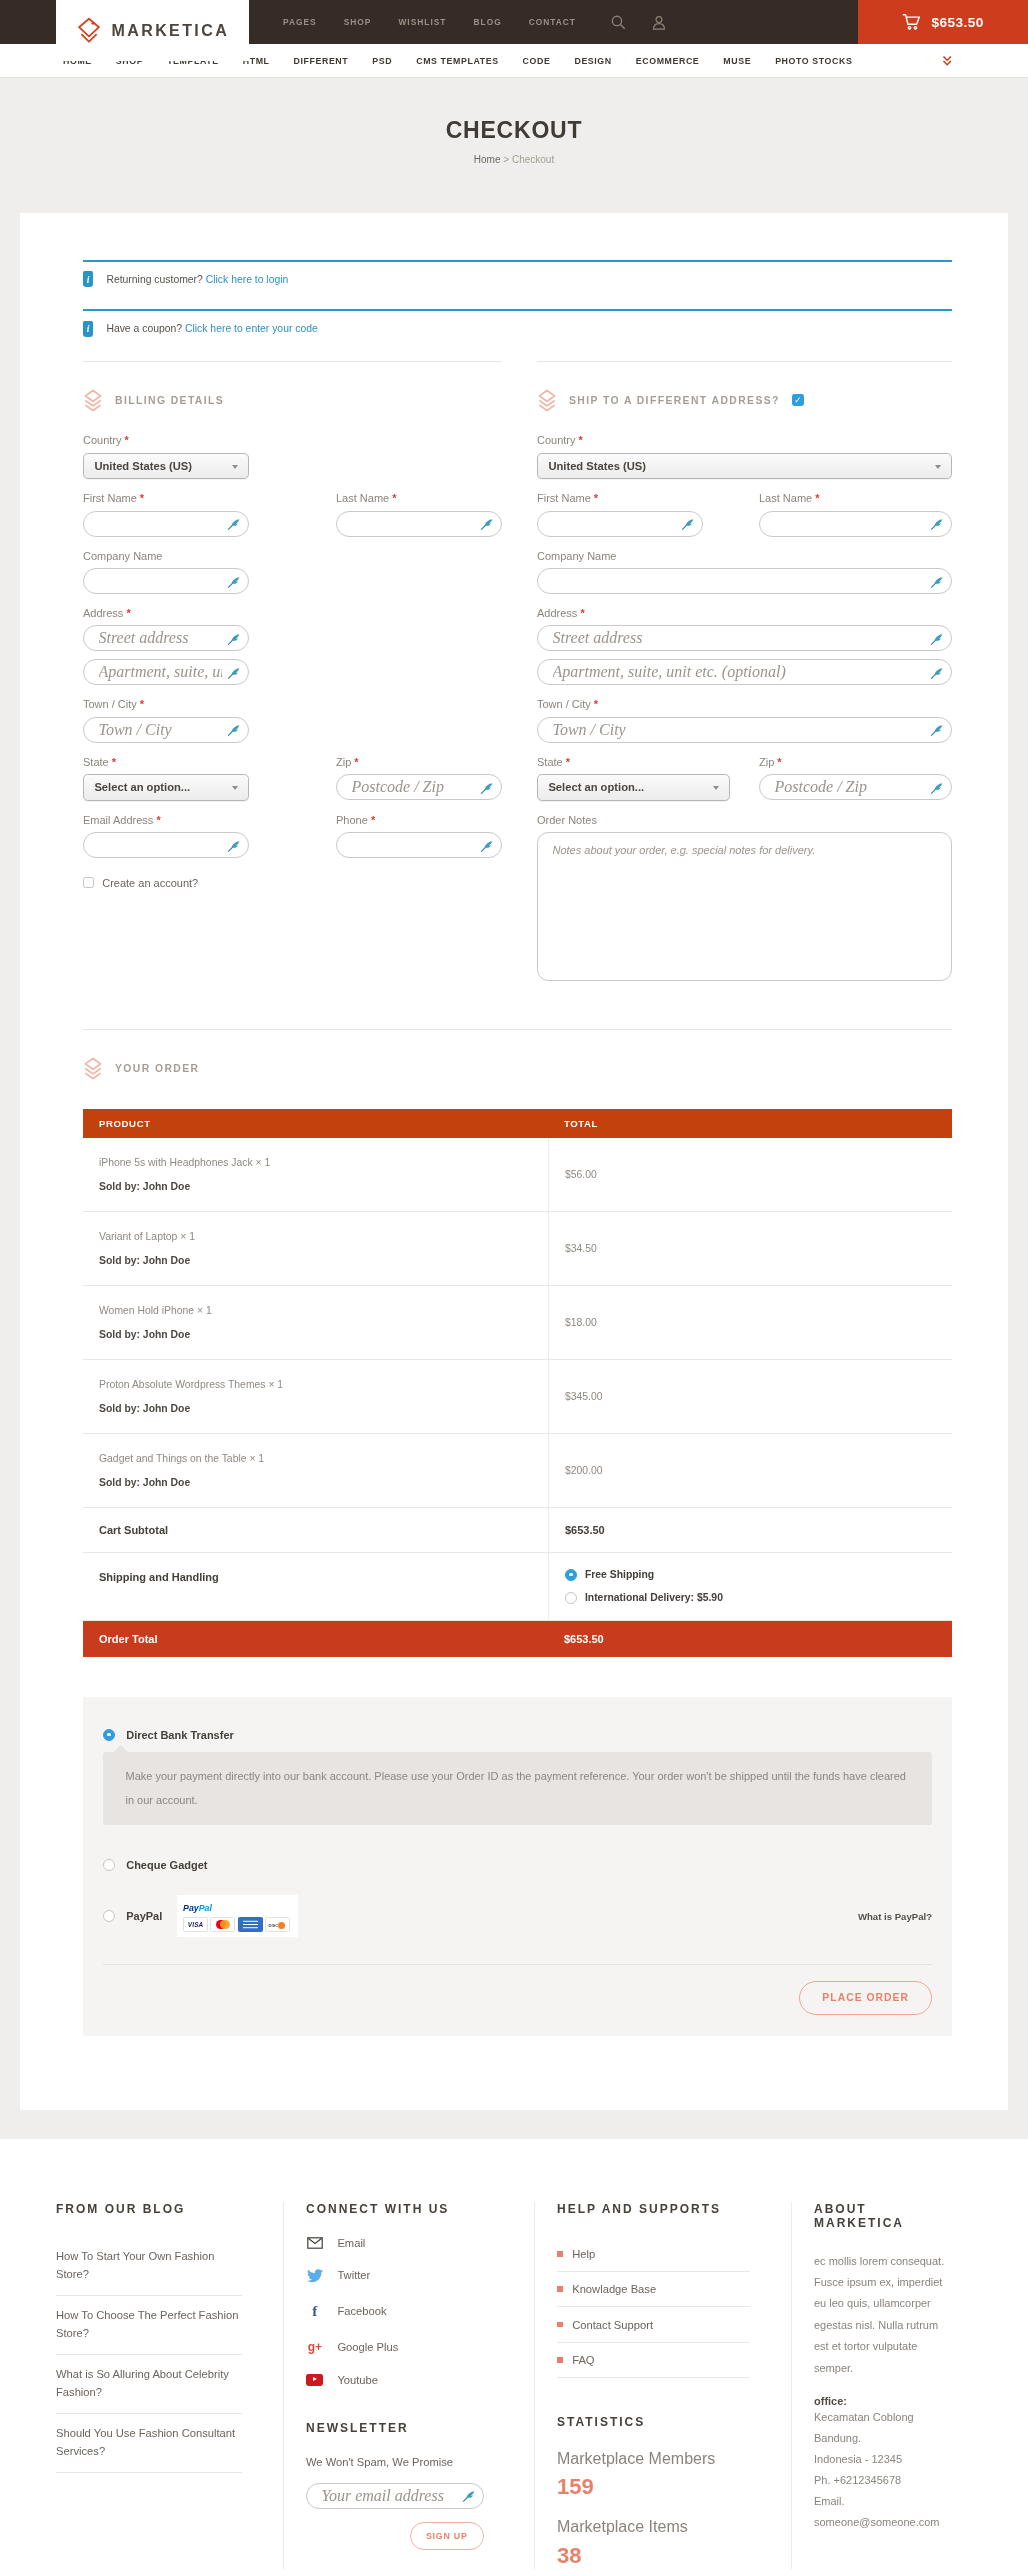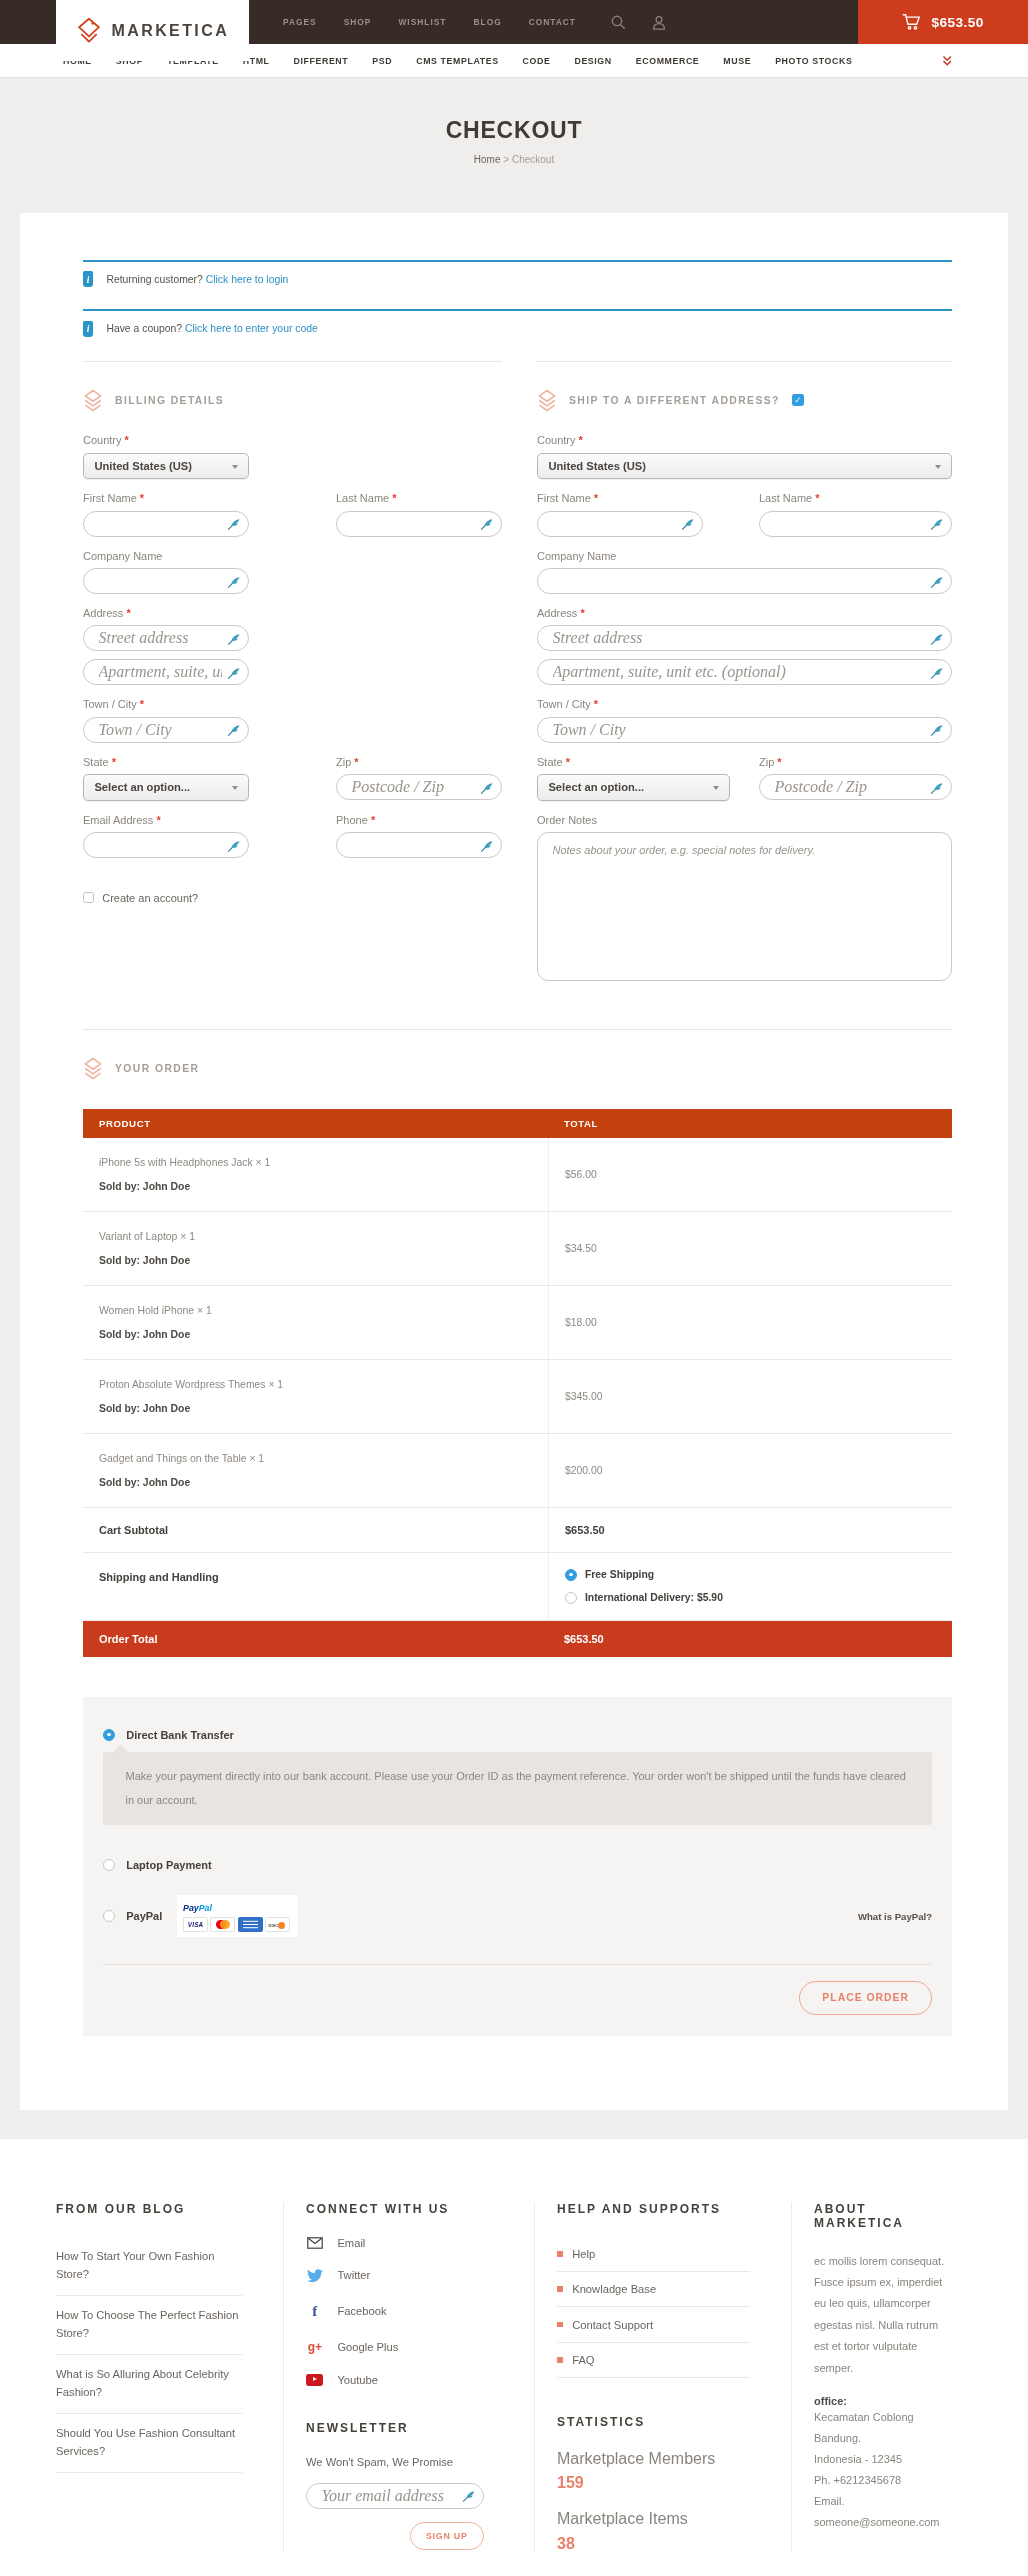--- a/index.html
+++ b/index.html
@@ -127,21 +127,21 @@
     font-size: 11.2px; font-weight: bold; color: #4b4540;
     position: relative; cursor: pointer;
     box-shadow: 0 0.8px 0.8px rgba(0,0,0,.06);
   }
   .sel-arrow {
     position: absolute; right: 9.6px; top: 11.2px;
     width: 0; height: 0; border-left: 3.2px solid transparent;
     border-right: 3.2px solid transparent; border-top: 4px solid #8d8d8d;
   }
   .gap10 { margin-top: 8px; }
-  .cbx-row { display: flex; align-items: flex-start; gap: 8px; margin-top: 34px; cursor: pointer; }
+  .cbx-row { display: flex; align-items: flex-start; gap: 8px; margin-top: 19px; cursor: pointer; }
   .cbx { width: 11.2px; height: 11.2px; border: 0.8px solid #c6c3bf; border-radius: 2.4px; background: #fff; }
   .cbx-label { font-size: 11px; color: #6b655e; }
   .cbx-blue {
     width: 12px; height: 12px; border-radius: 2.4px; background: #2f9ede;
     color: #fff; font-size: 8.8px; line-height: 12px; text-align: center; cursor: pointer;
   }
   .ta {
     width: 100%; height: 149px; border: 0.8px solid #cbc9c6; border-radius: 11.2px;
     padding: 11.2px 14.5px; font-size: 11px; color: #55504a; resize: none; outline: none;
     font-family: "Liberation Sans", sans-serif;
@@ -254,21 +254,21 @@
   }
   .helplist { list-style: none; }
   .helplist li {
     padding: 11.2px 0; border-bottom: 0.8px solid #eae8e5;
     font-size: 11.2px; color: #6b645e; cursor: pointer;
     display: flex; align-items: center; gap: 9.6px; max-width: 193px;
   }
   .sq { width: 5.6px; height: 5.6px; background: #e9816a; flex: 0 0 auto; }
   .stats-head { margin-top: 37px; }
   .stat-label { font-size: 16px; color: #8a847e; margin-top: 17.7px; }
-  .stat-value { font-size: 16px; font-weight: bold; color: #e9816a; margin-top: 6.4px; }
+  .stat-value { font-size: 22px; font-weight: bold; color: #e9816a; margin-top: 6.4px; }
   .about-p { font-size: 11px; color: #8a847e; line-height: 1.95; max-width: 161px; }
   .office-label { font-size: 11px; font-weight: bold; color: #514b45; margin-top: 16px; }
   .addr { font-size: 11px; color: #8a847e; line-height: 1.9; }
 </style>
 </head>
 <body>
 
 <header class="topbar">
   <div class="logo-box">
     <svg width="26" height="30" viewBox="0 0 34 38" fill="none" stroke="#d2431f" stroke-width="2.4" stroke-linejoin="round">
@@ -682,21 +682,21 @@
 
   <section class="paybox">
     <div class="pm-row">
       <span class="rad on"></span>
       <span class="pm-label">Direct Bank Transfer</span>
     </div>
     <div class="pm-desc">Make your payment directly into our bank account. Please use your Order ID as the payment reference. Your order won't be shipped until the funds have cleared in our account.</div>
 
     <div class="pm-row pm-gap">
       <span class="rad"></span>
-      <span class="pm-label">Laptop Payment</span>
+      <span class="pm-label">Cheque Gadget</span>
     </div>
 
     <div class="pm-row pm-gap2">
       <span class="rad"></span>
       <span class="pm-label">PayPal</span>
       <span class="cards">
         <span class="pp-word"><span class="p1">Pay</span><span class="p2">Pal</span></span>
         <span class="chiprow">
           <span class="chip chip-visa">
               <span>VISA</span>

